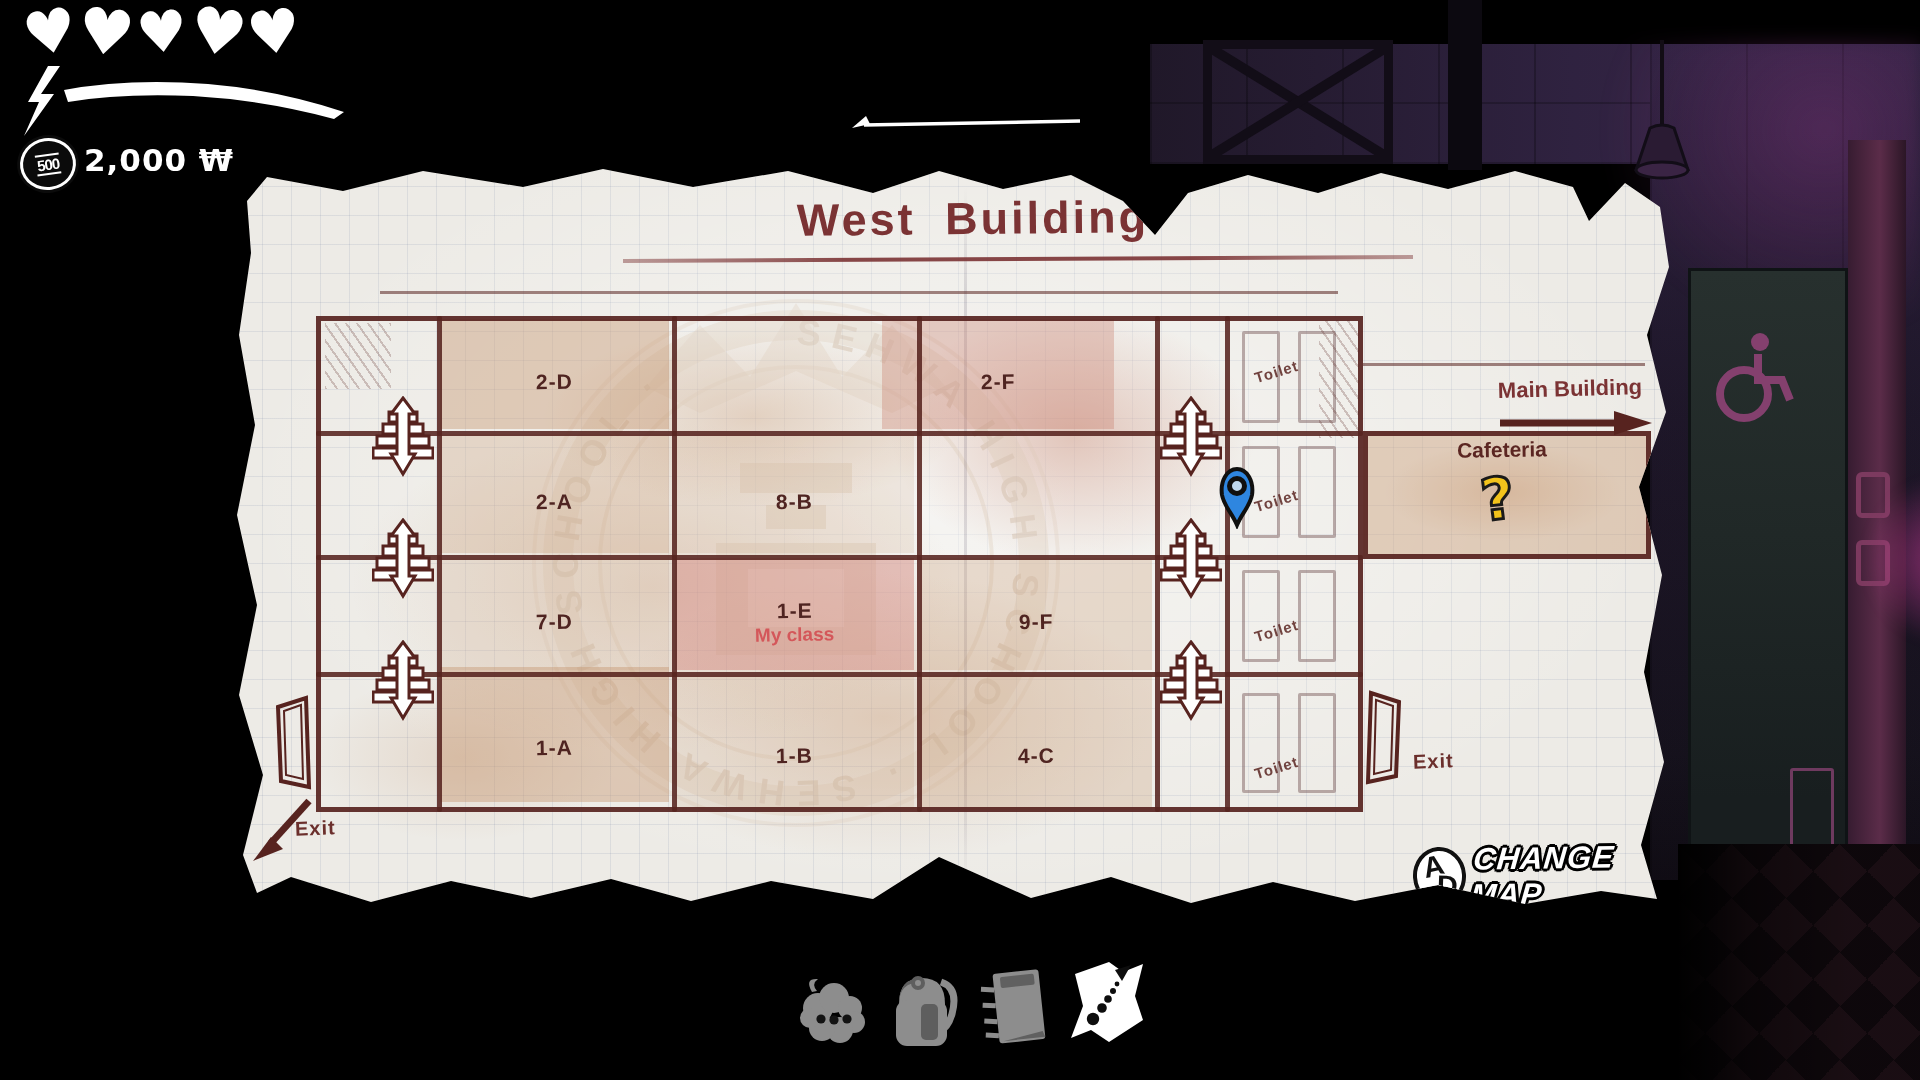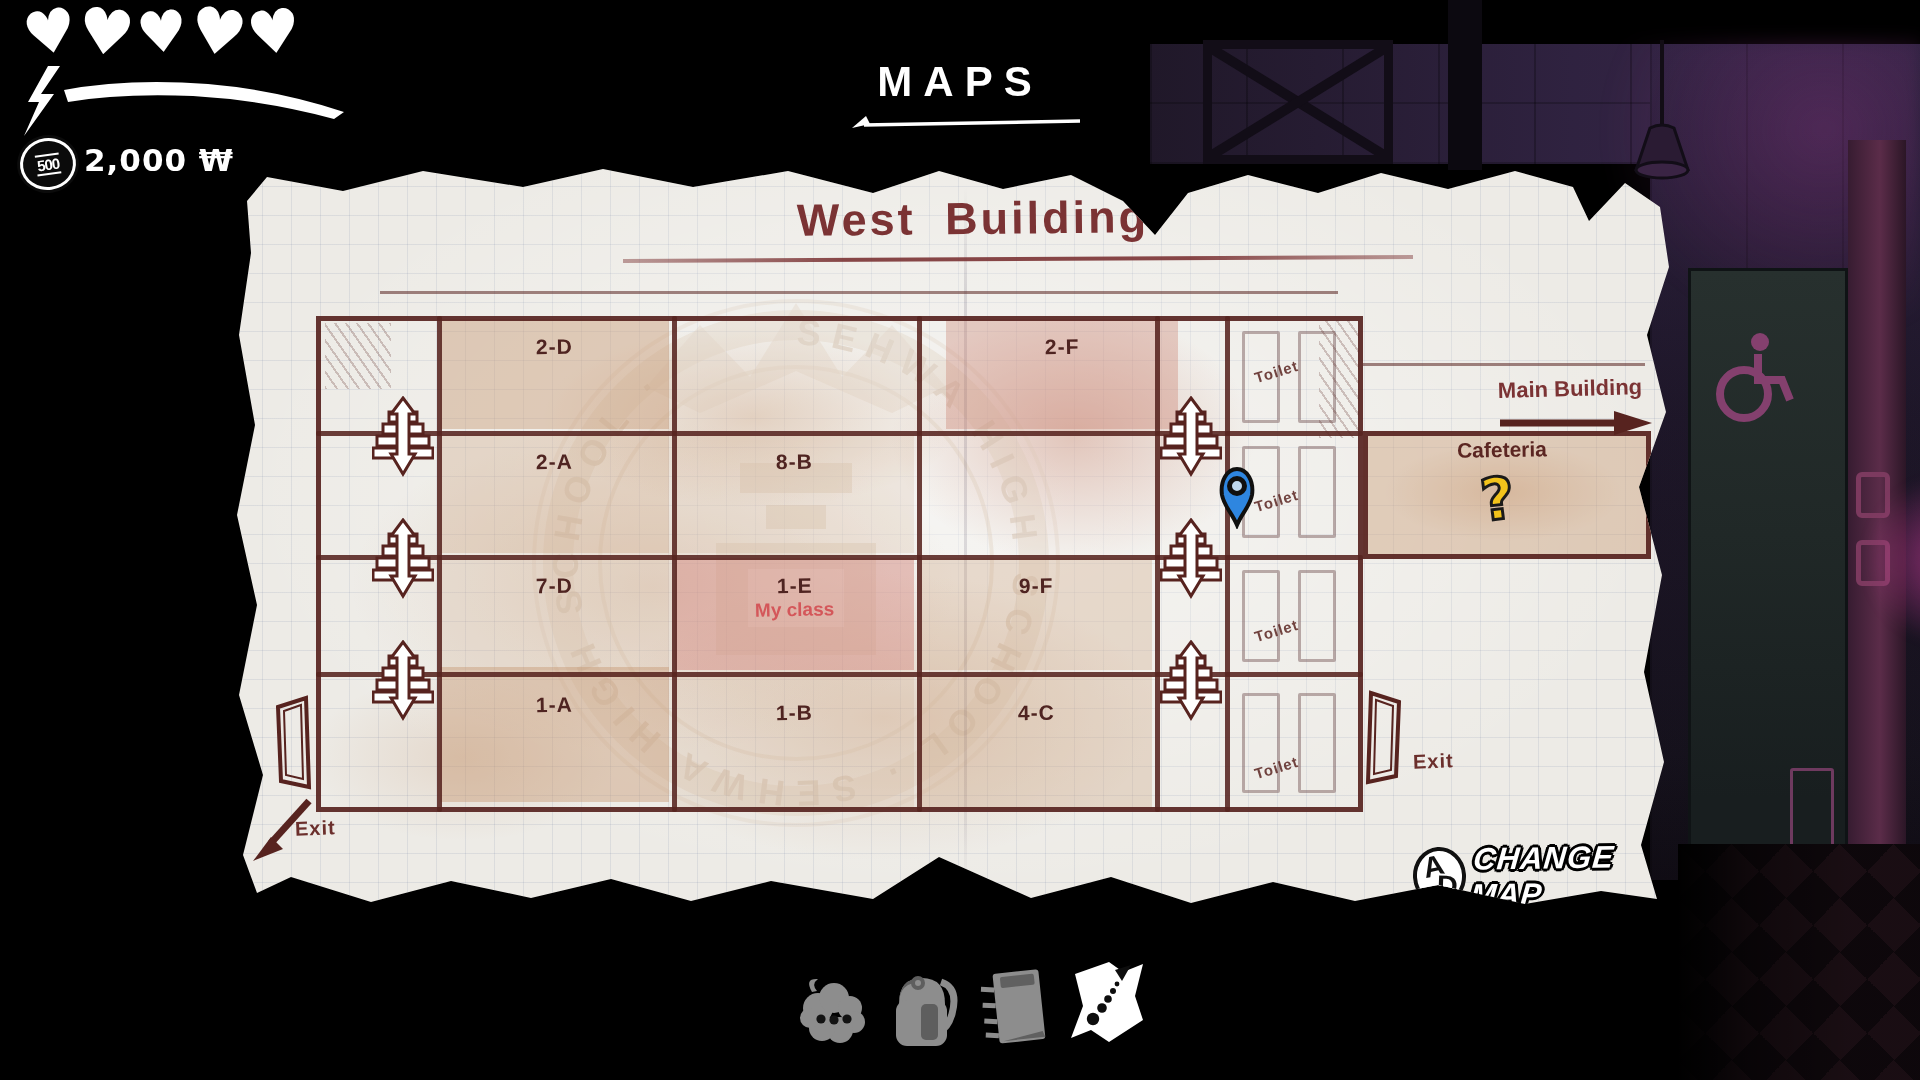--- a/index.html
+++ b/index.html
@@ -89,21 +89,21 @@
     transform:rotate(-.3deg);}
   
   .v-wall{position:absolute;width:5px;top:159px;height:496px;background:rgba(87,35,31,.88);border-radius:2px;}
   .h-wall{position:absolute;height:5px;left:83px;width:1047px;background:rgba(87,35,31,.88);border-radius:2px;}
   .bldg{position:absolute;left:83px;top:159px;width:1047px;height:496px;
     border:5px solid rgba(87,35,31,.92);box-sizing:border-box;}
   .thin-line{position:absolute;height:3px;background:rgba(87,35,31,.55);}
   .caf-box{position:absolute;left:1130px;top:274px;width:288px;height:128px;box-sizing:border-box;
     border:5px solid rgba(87,35,31,.92);background:rgba(196,146,106,.38);}
   
-  .room{position:absolute;display:flex;flex-direction:column;align-items:center;padding-top:16px;box-sizing:border-box;}
+  .room{position:absolute;display:flex;flex-direction:column;align-items:center;padding-top:16px;box-sizing:border-box;justify-content:center;}
   .room-label{color:#4f2421;font-size:21px;font-weight:bold;letter-spacing:1px;transform:rotate(-1deg);}
   .room-sub{color:#d4575a;font-size:19px;font-weight:bold;margin-top:1px;transform:rotate(-1deg);}
   .t1{background:rgba(196,146,106,.40)}.t2{background:rgba(196,146,106,.27)}
   .t3{background:rgba(196,146,106,.15)}.tp{background:rgba(199,124,106,.46)}
   .tp2{background:rgba(199,124,106,.34)}.tr{background:rgba(206,116,104,.40)}
   
   .toilet-cell{position:absolute;left:995px;width:132px;}
   .toilet-door{position:absolute;width:38px;height:92px;top:12px;border:3px solid rgba(125,95,95,.5);
     border-radius:2px;box-sizing:border-box;}
   .toilet-label{position:absolute;left:26px;color:#5b2622;font-size:15px;font-weight:bold;
@@ -184,21 +184,20 @@
     <polygon points="24,0 4,36 15,36 0,70 30,28 17,28 36,0" fill="#fff"></polygon>
   </svg>
   <svg class="hud abs" style="left:58px;top:72px" width="292" height="54" viewBox="0 0 292 54">
     <path d="M6 18 Q70 6 150 12 Q220 18 286 40 L276 47 Q205 28 135 24 Q62 21 10 30 Z" fill="#fff"></path>
   </svg>
   <div class="hud coin">
     <span>500</span>
   </div>
   <div class="hud money">2,000 ₩</div>
 
-  <div class="hud maps-title">MAPS</div>
   <svg class="hud abs" style="left:850px;top:112px" width="235" height="24" viewBox="0 0 235 24">
     <polygon points="2,16 16,4 20,12" fill="#fff"></polygon>
     <line x1="14" y1="13" x2="230" y2="9" stroke="#fff" stroke-width="3.5"></line>
   </svg>
 
   <div class="paper">
     <div class="washes"></div>
 
     <svg class="abs" style="left:293px;top:136px;opacity:.5" width="540" height="540" viewBox="-270 -270 540 540">
       <circle r="238" fill="none" stroke="#d9c6b1" stroke-width="30" opacity=".55"></circle>
@@ -220,21 +219,21 @@
     </svg>
 
     <div class="crease"></div>
 
     <div class="map-title">West Building</div>
     <div class="title-underline"></div>
 
     <div class="room t1" style="left:207px;top:162px;width:229px;height:110px">
         <span class="room-label">2-D</span>
       </div>
-    <div class="room tp2" style="left:713px;top:162px;width:232px;height:110px">
+    <div class="room tp2" style="left:649px;top:162px;width:232px;height:110px">
         <span class="room-label">2-F</span>
       </div>
     <div class="room t2" style="left:207px;top:277px;width:229px;height:119px">
         <span class="room-label">2-A</span>
       </div>
     <div class="room t3" style="left:442px;top:277px;width:239px;height:119px">
         <span class="room-label">8-B</span>
       </div>
     <div class="room t3" style="left:207px;top:401px;width:229px;height:112px">
         <span class="room-label">7-D</span>

